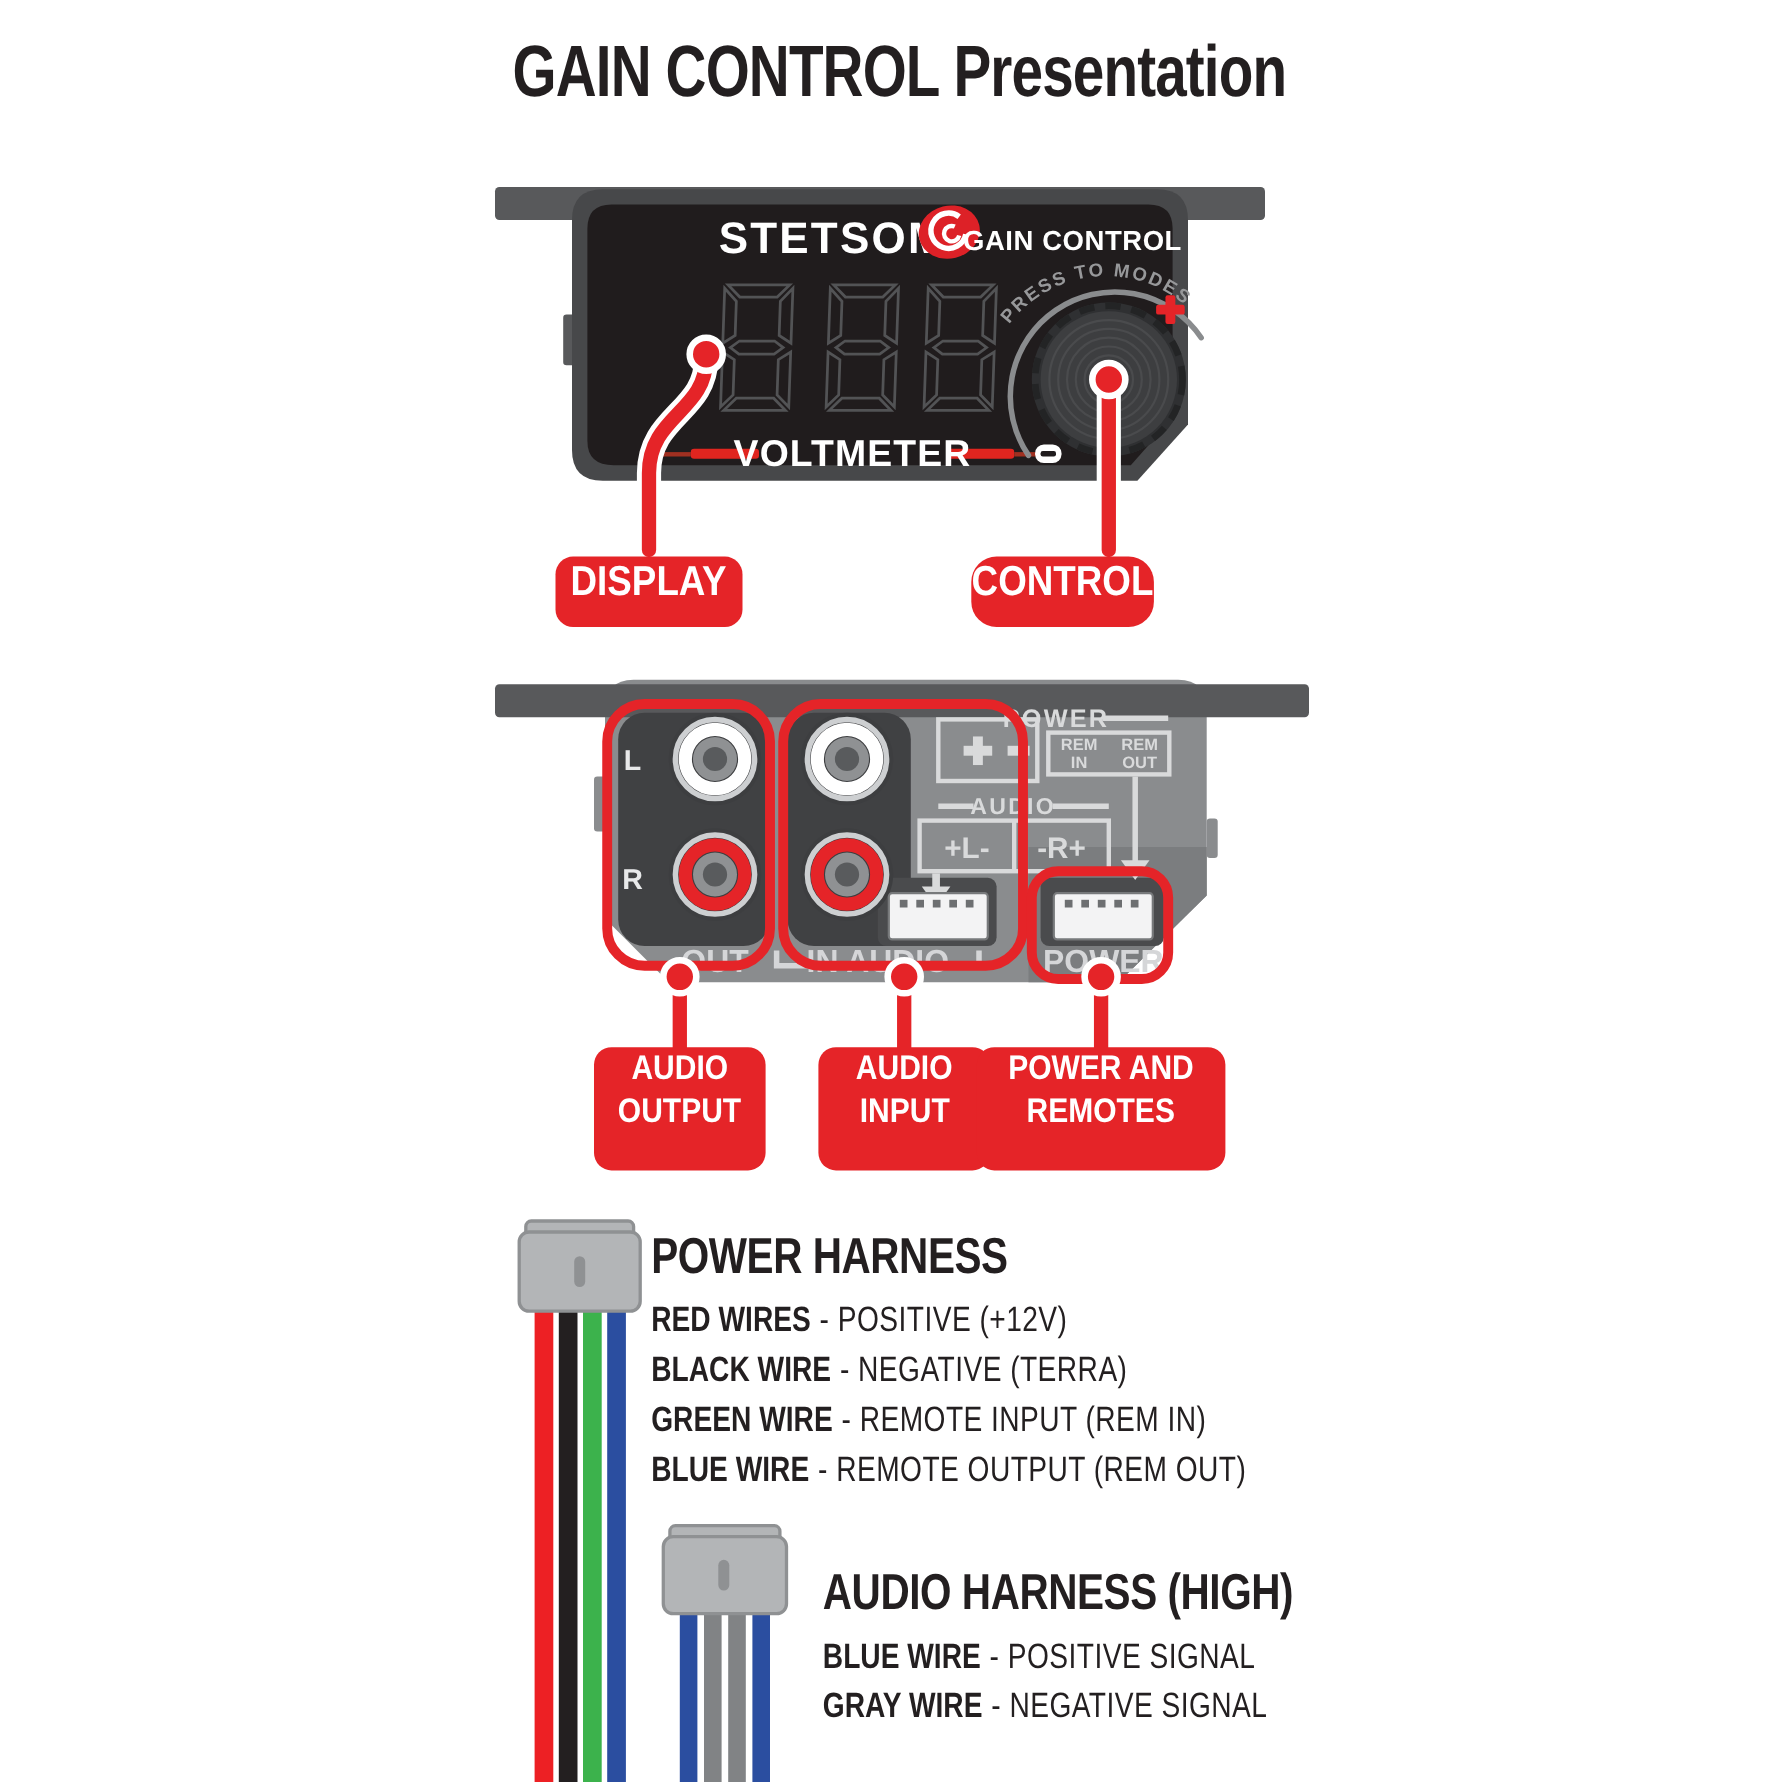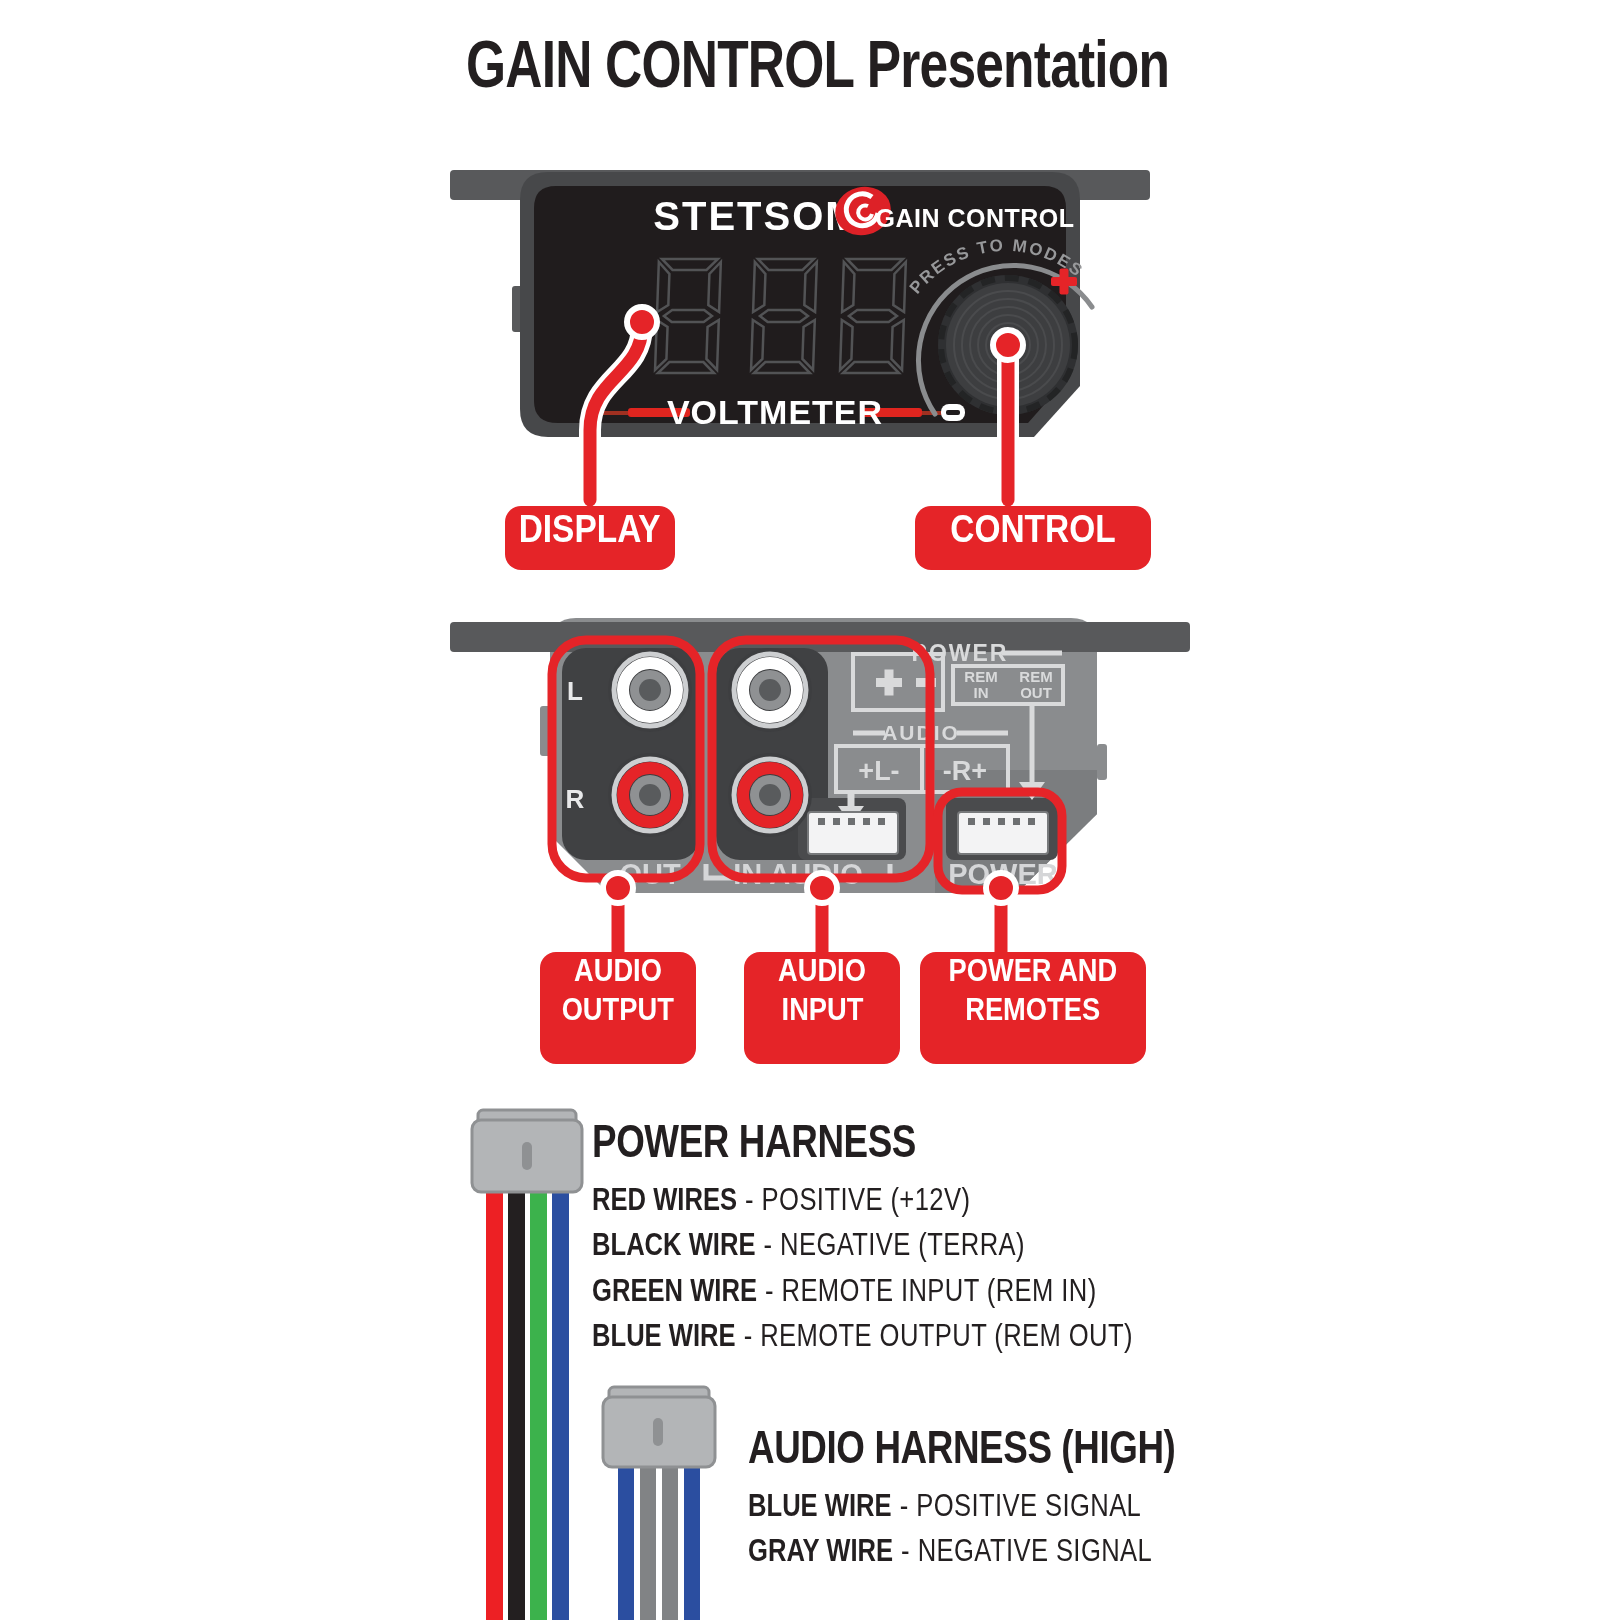--- a/index.html
+++ b/index.html
@@ -19,24 +19,24 @@
 
   .pill{
     position:absolute; background:var(--red); color:#fff; border-radius:16px;
     display:flex; flex-direction:column; align-items:center; justify-content:flex-start;
     font-weight:bold; text-align:center; line-height:1.25; white-space:nowrap;
   }
   .pill .cond{ transform:scaleX(0.88); transform-origin:center; display:block; }
   .pill.row1{ top:506px; height:64px; font-size:38px; }
   .pill.row2{ top:952px; height:112px; font-size:31px; }
   #pill-display{ left:505px; width:170px; }
-  #pill-control{ left:915px; width:236px; }
+  #pill-control{ left:883px; width:166px;border-radius:23px; }
   #pill-audio-output{ left:540px; width:156px; }
   #pill-audio-input{ left:744px; width:156px; }
-  #pill-power-remotes{ left:920px; width:226px; }
+  #pill-power-remotes{ left:888px; width:226px; }
 
   .harness{
     position:absolute; color:var(--ink); white-space:nowrap;
     transform:scaleX(0.8); transform-origin:0 0;
   }
   .harness .h-title{ font-size:46px; font-weight:bold; letter-spacing:-0.5px; margin:0 0 12px 0; }
   .h-line{ font-size:32px; line-height:1.2; margin:7px 0; font-weight:bold; }
   .w-dash{ font-weight:normal; margin:0 10px; }
   .w-desc{ font-weight:normal; letter-spacing:0.5px; }
   #power-harness-block{ left:592px; top:1114px; }

